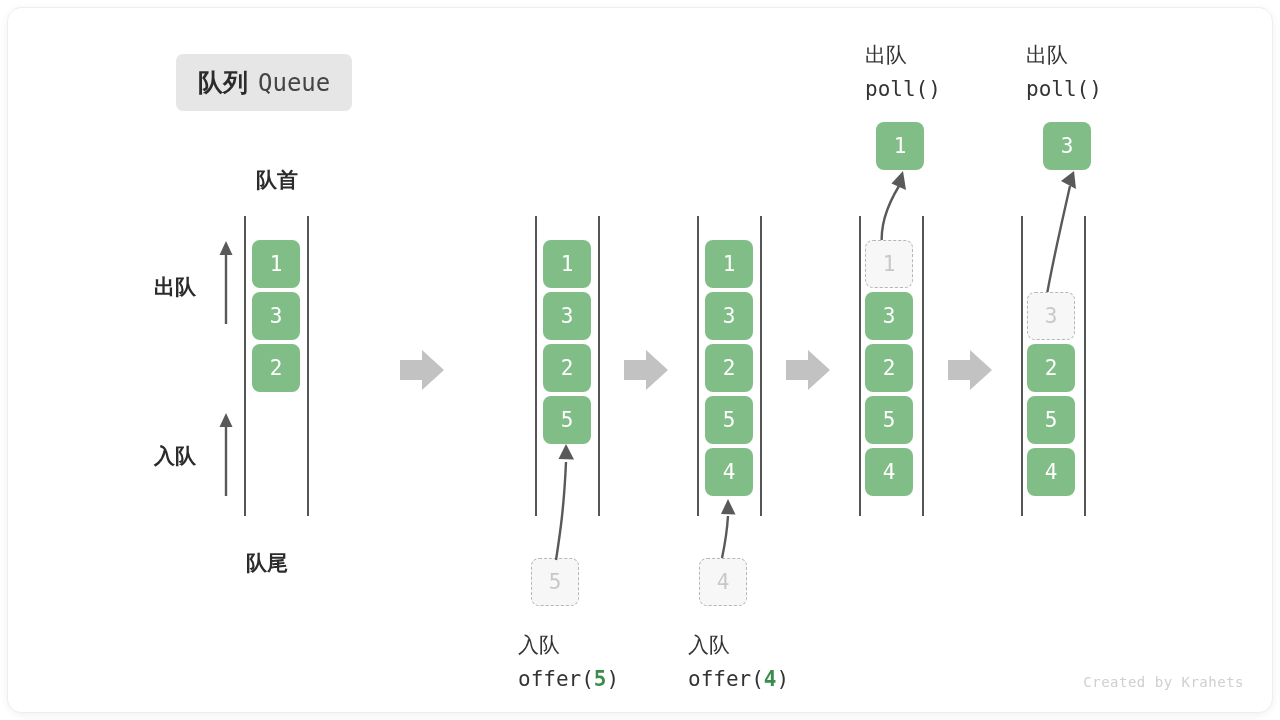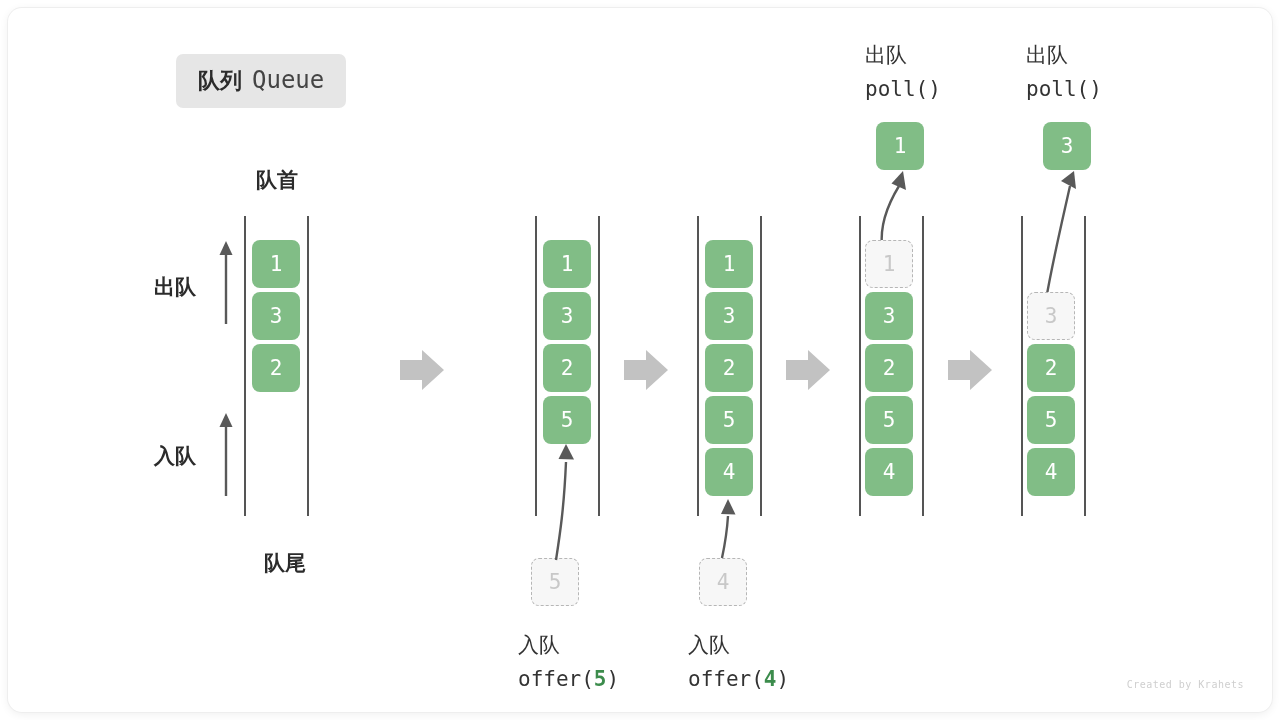--- a/index.html
+++ b/index.html
@@ -24,21 +24,21 @@
   
   #title-chip{
     left:168px;top:46px;
     padding:12px 22px;
     background:#e6e6e6;
     border-radius:7px;
     display:flex;align-items:baseline;gap:10px;
     white-space:nowrap;
   }
   #title-chip .cn{
-    font-size:22px;font-weight:bold;color:#2b2b2b;
+    font-size:25px;font-weight:bold;color:#2b2b2b;
     font-family:"DejaVu Sans","Liberation Sans",sans-serif;
   }
   #title-chip .en{
     font-size:24px;color:#444444;
     font-family:"DejaVu Sans Mono","Liberation Mono",monospace;
   }
 
   
   .cn-bold{
     font-size:21px;font-weight:bold;color:#2b2b2b;
@@ -72,37 +72,37 @@
   .cell.ghost{
     background:#f7f7f7;
     color:#c8c8c8;
     border:1.6px dashed #b6b6b6;
   }
   .cell.pop{background:#81bd86;color:#ffffff;}
 
   
   #credit{
     right:28px;bottom:22px;
-    font-size:10px;color:#cfcfcf;letter-spacing:.5px;
+    font-size:14px;color:#cfcfcf;letter-spacing:.5px;
     font-family:"DejaVu Sans Mono","Liberation Mono",monospace;
   }
   svg{overflow:visible;}
 </style>
 </head>
 <body>
 
 <div id="card">
 
   <div class="abs" id="title-chip">
     <span class="cn">队列</span>
     <span class="en">Queue</span>
   </div>
 
   <div class="abs cn-bold" style="left:248px;top:158px;">队首</div>
-  <div class="abs cn-bold" style="left:256px;top:541px;">队尾</div>
+  <div class="abs cn-bold" style="left:238px;top:541px;">队尾</div>
 
   <div class="abs cn-bold" style="left:146px;top:265px;">出队</div>
   <div class="abs cn-bold" style="left:146px;top:434px;">入队</div>
 
   <svg class="abs" style="left:206px;top:232px;" width="24" height="86">
     <line x1="12" y1="84" x2="12" y2="12" stroke="#595959" stroke-width="2.4"></line>
     <polygon points="12,1 5.5,15 18.5,15" fill="#595959"></polygon>
   </svg>
 
   <svg class="abs" style="left:206px;top:404px;" width="24" height="86">

